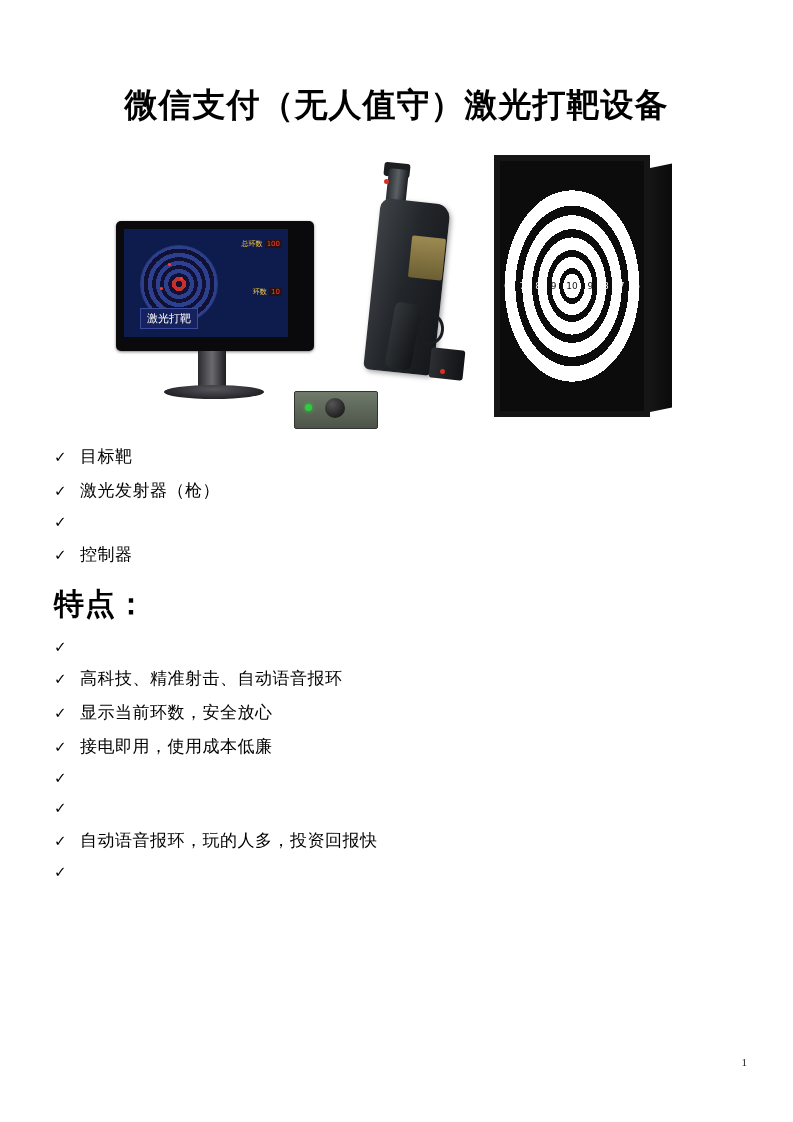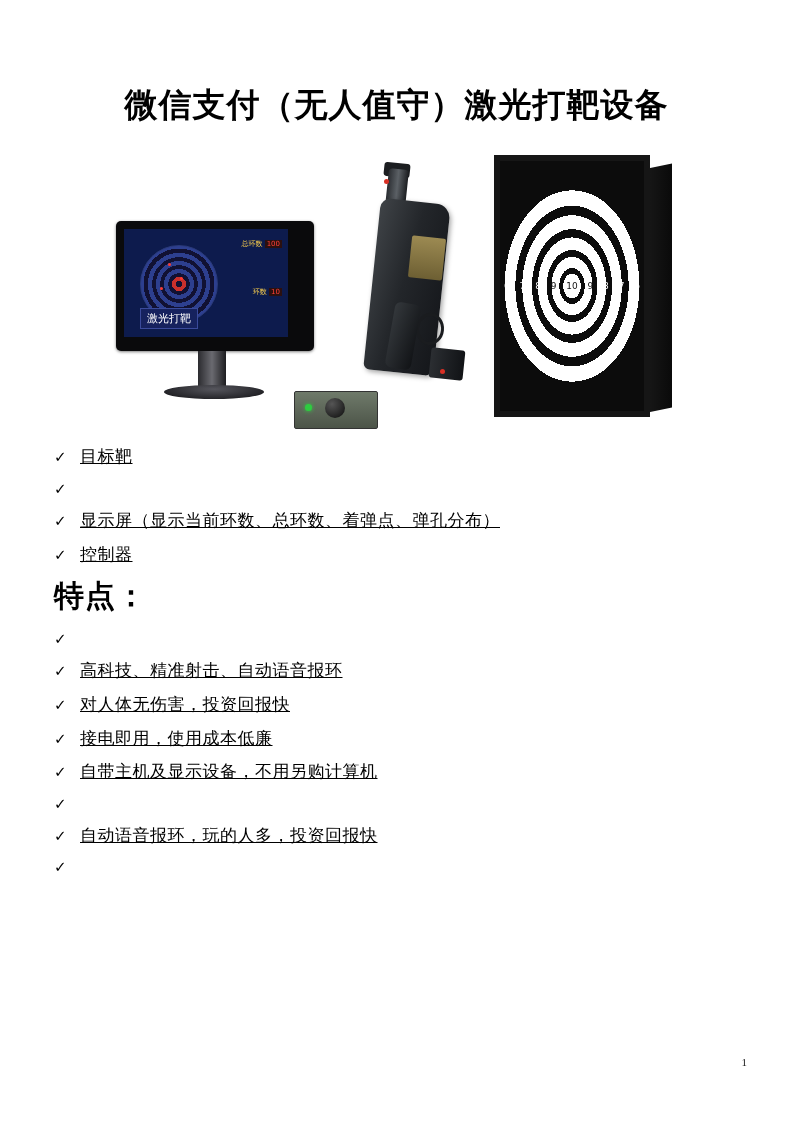--- a/index.html
+++ b/index.html
@@ -311,21 +311,21 @@
   }
 
   
   h2.section {
     font-family: "DejaVu Sans", "Liberation Sans", sans-serif;
     font-weight: bold;
     font-size: 30px;
     margin: 18px 0 10px 0;
     letter-spacing: 1px;
   }
-  h2.section.tight { margin-top: 8px; }
+  h2.section.tight { margin-top: 16px; }
 
   ul.checklist {
     list-style: none;
     margin: 0 0 0 0;
     padding: 0;
   }
   ul.checklist li {
     display: flex;
     align-items: baseline;
     font-size: 17px;
@@ -334,21 +334,20 @@
   }
   ul.checklist li .tick {
     display: inline-block;
     width: 26px;
     min-width: 26px;
     font-family: "DejaVu Sans", sans-serif;
     font-size: 15px;
   }
   ul.checklist li .txt {
     letter-spacing: 0.5px;
-    text-decoration: underline;
   }
 
   .page-number {
     position: absolute;
     right: 46px;
     bottom: 66px;
     font-size: 11px;
     color: #222;
     font-family: "Liberation Serif", serif;
   }
@@ -421,51 +420,50 @@
 
   </div>
 
   <ul class="checklist">
     <li>
       <span class="tick">✓</span>
       <span class="txt">目标靶</span>
     </li>
     <li>
       <span class="tick">✓</span>
-    </li>
-    <li>
-      <span class="tick">✓</span>
-      <span class="txt">显示屏（显示当前环数、总环数、着弹点、弹孔分布）</span>
+      <span class="txt">激光发射器（枪）</span>
+    </li>
+    <li>
+      <span class="tick">✓</span>
     </li>
     <li>
       <span class="tick">✓</span>
       <span class="txt">控制器</span>
     </li>
   </ul>
 
   <h2 class="section tight">特点：</h2>
   <ul class="checklist">
     <li>
       <span class="tick">✓</span>
     </li>
     <li>
       <span class="tick">✓</span>
       <span class="txt">高科技、精准射击、自动语音报环</span>
     </li>
     <li>
       <span class="tick">✓</span>
-      <span class="txt">对人体无伤害，投资回报快</span>
+      <span class="txt">显示当前环数，安全放心</span>
     </li>
     <li>
       <span class="tick">✓</span>
       <span class="txt">接电即用，使用成本低廉</span>
     </li>
     <li>
       <span class="tick">✓</span>
-      <span class="txt">自带主机及显示设备，不用另购计算机</span>
     </li>
     <li>
       <span class="tick">✓</span>
     </li>
     <li>
       <span class="tick">✓</span>
       <span class="txt">自动语音报环，玩的人多，投资回报快</span>
     </li>
     <li>
       <span class="tick">✓</span>

